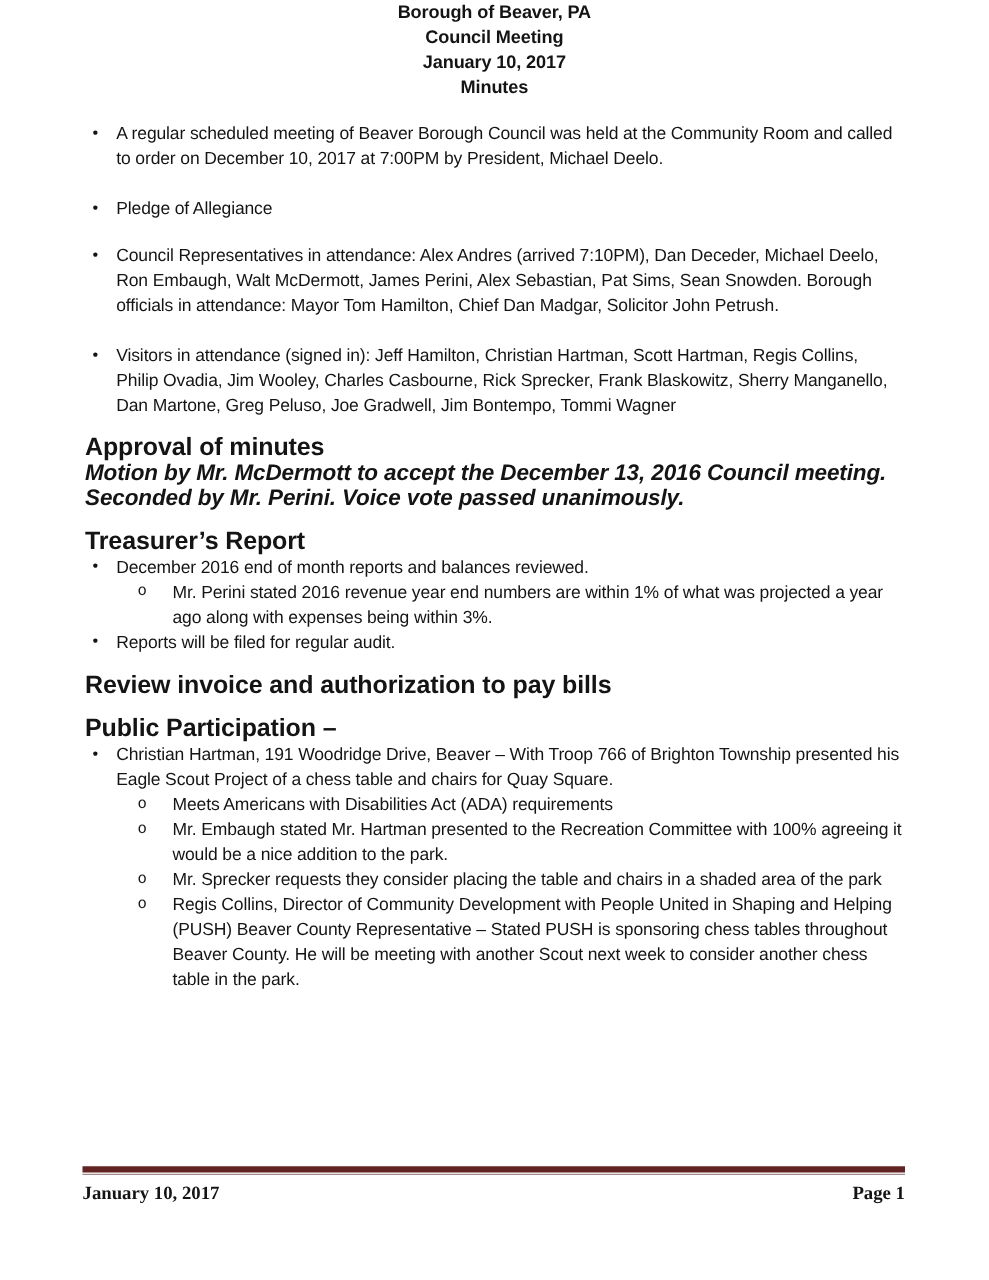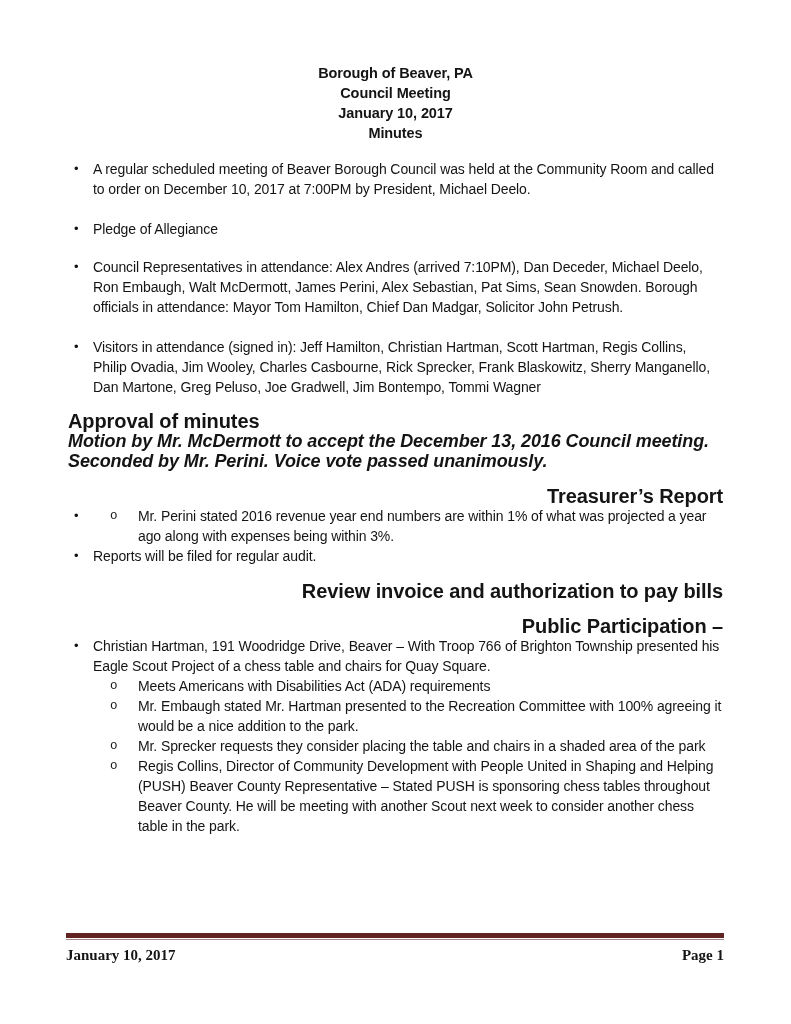--- a/index.html
+++ b/index.html
@@ -7,41 +7,40 @@
   body {
     background: #ffffff;
     color: #141414;
     font-family: "Liberation Sans", sans-serif;
     font-size: 14px;
     letter-spacing: -0.1px;
     line-height: 20px;
     position: relative;
   }
   .title-block {
-    padding-top: 63px;
     text-align: center;
     font-weight: 700;
     font-size: 14.5px;
   }
   .content { margin: 16px 68px 0 68px; }
   .b1 { position: relative; padding-left: 25px; }
   .b1 .marker {
     position: absolute; left: 6px; top: 0;
     font-size: 13px;
   }
   .b2 { position: relative; padding-left: 70px; }
   .b2 .marker {
     position: absolute; left: 42px; top: 0;
     font-family: "Liberation Mono", monospace;
     font-size: 12.5px;
   }
   .heading { font-weight: 700; font-size: 20px; }
   .motion { font-weight: 700; font-style: italic; font-size: 18px; }
   .mt14 { margin-top: 14px; }
-  .mt15 { margin-top: 15px; text-align: right; }
+  .mt15 { margin-top: 15px; }
   .mt18 { margin-top: 18px; }
   .mt20 { margin-top: 20px; }
   .footer {
     position: absolute;
     left: 66px; right: 67px; top: 933px;
   }
   .rule-thick { height: 0; border-top: 5px solid #622423; }
   .rule-thin  { height: 0; border-top: 1px solid #a38a8a; margin-top: 1px; }
   .footer-row {
     display: flex;
@@ -86,20 +85,21 @@
       <span class="marker">•</span>
       <span>Visitors in attendance (signed in): Jeff Hamilton, Christian Hartman, Scott Hartman, Regis Collins, Philip Ovadia, Jim Wooley, Charles Casbourne, Rick Sprecker, Frank Blaskowitz, Sherry Manganello, Dan Martone, Greg Peluso, Joe Gradwell, Jim Bontempo, Tommi Wagner</span>
     </div>
 
     <div class="heading mt14">Approval of minutes</div>
     <div class="motion">Motion by Mr. McDermott to accept the December 13, 2016 Council meeting.  Seconded by Mr. Perini.  Voice vote passed unanimously.</div>
 
     <div class="heading mt15">Treasurer’s Report</div>
     <div class="b1">
       <span class="marker">•</span>
+      <span>December 2016 end of month reports and balances reviewed.</span>
     </div>
     <div class="b2">
       <span class="marker">o</span>
       <span>Mr. Perini stated 2016 revenue year end numbers are within 1% of what was projected a year ago along with expenses being within 3%.</span>
     </div>
     <div class="b1">
       <span class="marker">•</span>
       <span>Reports will be filed for regular audit.</span>
     </div>
 

